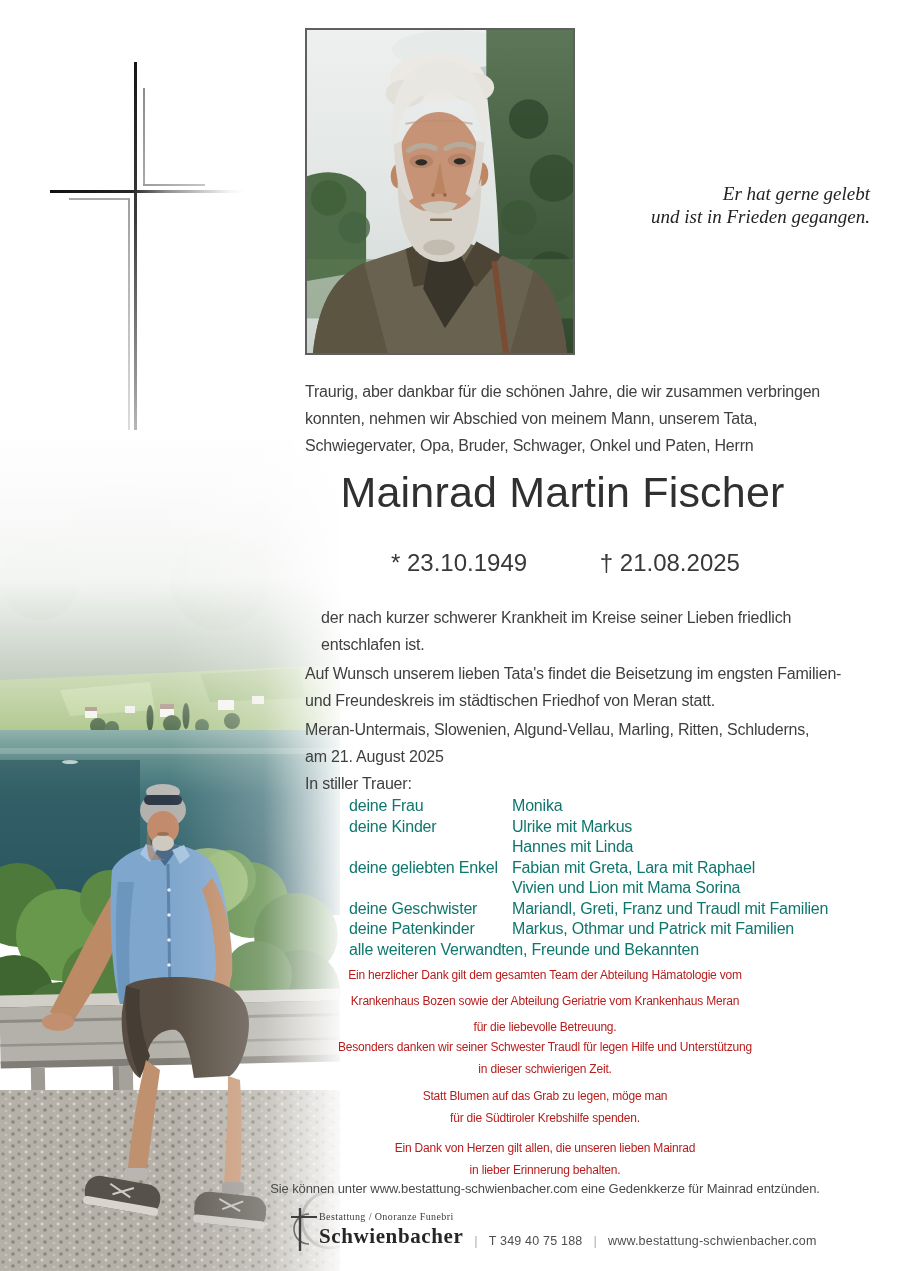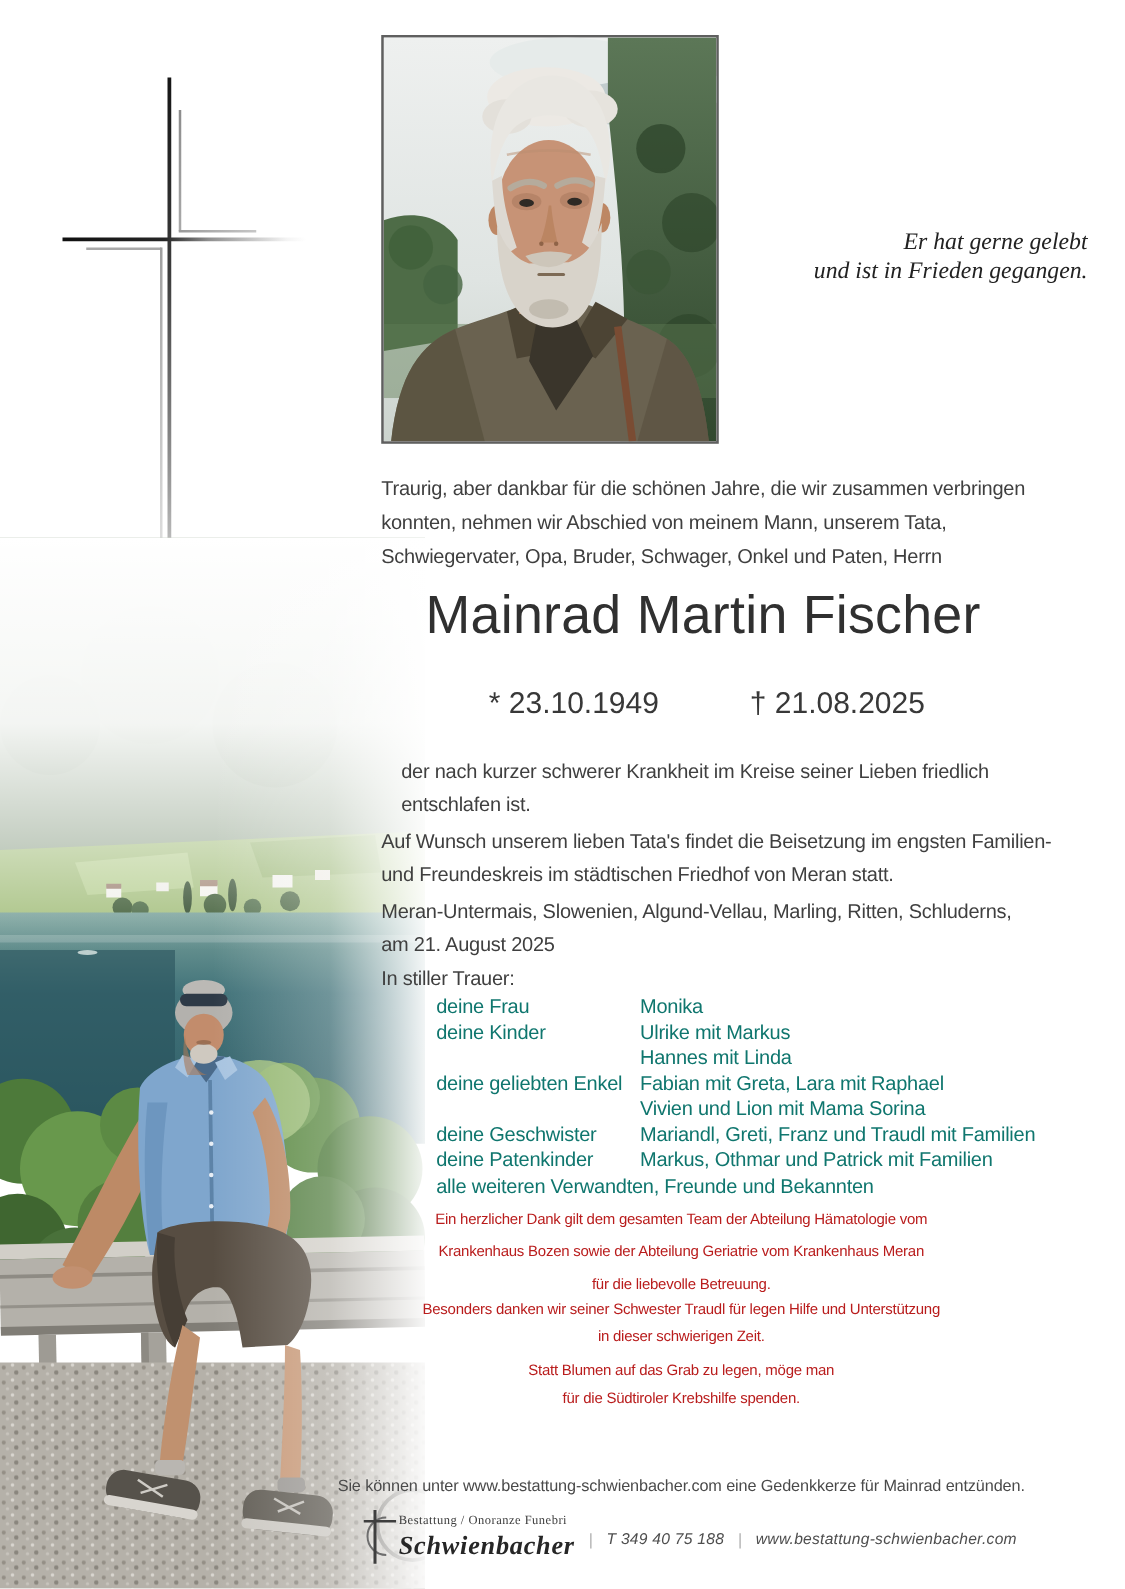--- a/index.html
+++ b/index.html
@@ -45,21 +45,21 @@
   .t2{top:1036px;line-height:22px;}
   .t3{top:1085px;line-height:22px;}
   .t4{top:1137px;line-height:22px;}
   .note{top:1181px;font-size:13px;letter-spacing:-0.1px;color:#4a4a4a;}
   
   .footer{position:absolute;left:281px;top:1205px;display:flex;align-items:flex-start;}
   .logo{width:36px;height:48px;flex:0 0 auto;}
   .fcol{margin-left:2px;margin-top:6px;}
   .tagline{font-family:"Liberation Serif",serif;font-size:10px;font-weight:400;
            letter-spacing:0.4px;color:#3c3c3c;line-height:12px;}
-  .frow{display:flex;align-items:flex-start;margin-top:1px;font-style:italic;}
+  .frow{display:flex;align-items:flex-end;margin-top:1px;}
   .company{font-family:"Liberation Serif",serif;font-size:21px;font-weight:700;
            letter-spacing:0.6px;color:#262626;line-height:24px;}
   .pipe{color:#b0b0b0;font-size:13px;margin:0 11px;}
   .phone,.site{font-size:12.5px;color:#4e4e4e;letter-spacing:0.2px;}
 </style>
 </head>
 <body>
 
 <div class="page">
 
@@ -315,20 +315,22 @@
     <span class="closing">alle weiteren Verwandten, Freunde und Bekannten</span>
   </div>
 
   <p class="cblk t1 pre">Ein herzlicher Dank gilt dem gesamten Team der Abteilung Hämatologie vom
 Krankenhaus Bozen sowie der Abteilung Geriatrie vom Krankenhaus Meran
 für die liebevolle Betreuung.</p>
   <p class="cblk t2 pre">Besonders danken wir seiner Schwester Traudl für legen Hilfe und Unterstützung
 in dieser schwierigen Zeit.</p>
   <p class="cblk t3 pre">Statt Blumen auf das Grab zu legen, möge man
 für die Südtiroler Krebshilfe spenden.</p>
+  <p class="cblk t4 pre">Ein Dank von Herzen gilt allen, die unseren lieben Mainrad
+in lieber Erinnerung behalten.</p>
   <p class="cblk note">Sie können unter www.bestattung-schwienbacher.com eine Gedenkkerze für Mainrad entzünden.</p>
 
   <div class="footer">
     <svg class="logo" viewBox="0 0 36 46" aria-hidden="true">
       <path d="M28 8 A15 15 0 1 0 28 38" fill="none" stroke="#6e6e6e" stroke-width="1.6"></path>
       <line x1="19" y1="2" x2="19" y2="45" stroke="#3f3f3f" stroke-width="2.4"></line>
       <line x1="10" y1="11" x2="36" y2="11" stroke="#3f3f3f" stroke-width="2"></line>
     </svg>
     <div class="fcol">
       <div class="tagline">Bestattung / Onoranze Funebri</div>

